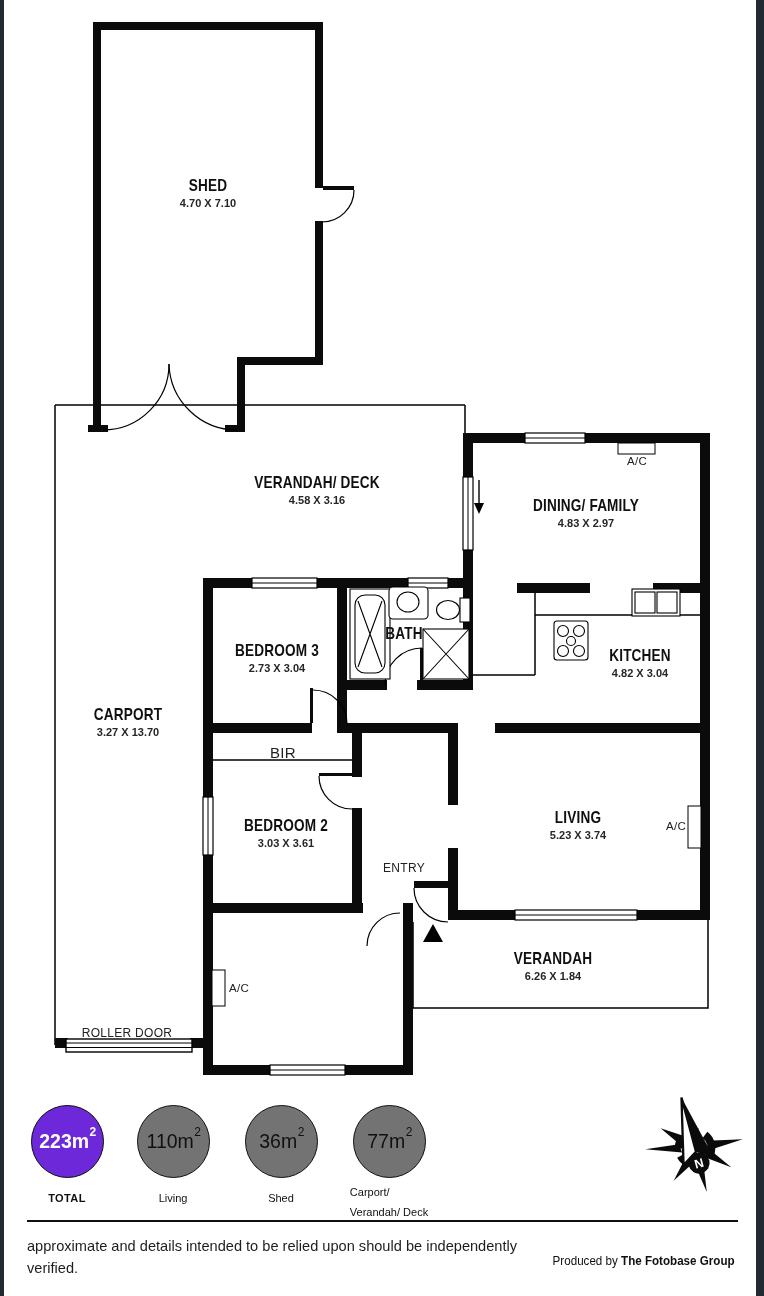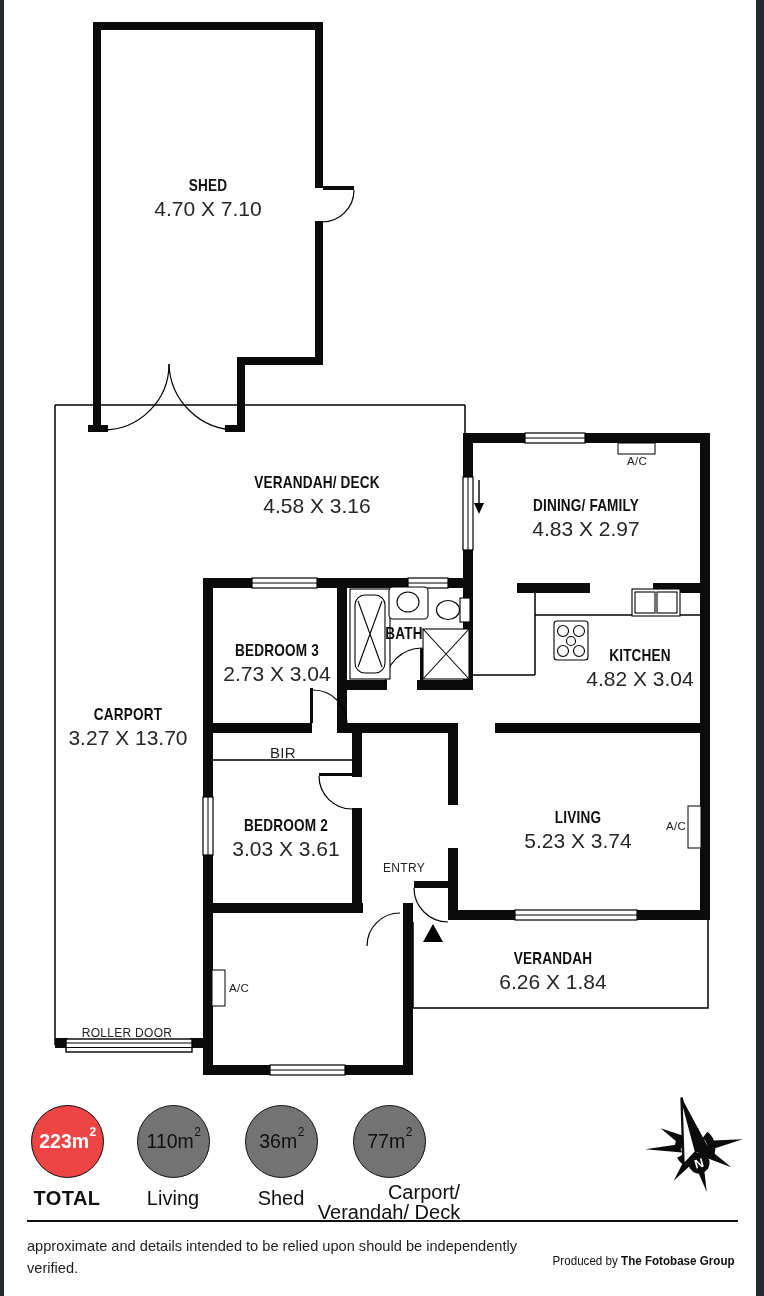--- a/index.html
+++ b/index.html
@@ -6,31 +6,31 @@
     font-family:"Liberation Sans",sans-serif;-webkit-font-smoothing:antialiased;}
   #stage{position:relative;width:764px;height:1296px;background:#fff;}
   .edge{position:absolute;top:0;height:1296px;background:#232930;}
   .edge.left{left:0;width:4px;}
   .edge.right{right:0;width:8px;}
   svg.plan{position:absolute;left:0;top:0;}
   svg.compass{position:absolute;left:636px;top:1088px;width:118px;height:120px;}
   .room-label{position:absolute;transform:translateX(-50%);text-align:center;color:#101010;}
   .rname{display:block;font-weight:700;font-size:17px;letter-spacing:.2px;white-space:nowrap;
     transform:scaleX(.8);transform-origin:50% 50%;}
-  .rdims{display:block;font-size:21px;color:#262626;margin-top:1px;white-space:nowrap;font-weight:400;}
+  .rdims{display:block;font-size:11px;color:#262626;margin-top:1px;white-space:nowrap;font-weight:700;}
   .tag{position:absolute;transform:translateX(-50%);font-size:12px;color:#222;white-space:nowrap;letter-spacing:.3px;}
   .tag.bir{font-size:15px;}
   
   .badge{position:absolute;width:71px;height:71px;border-radius:50%;border:1.6px solid #101010;
     display:flex;align-items:center;justify-content:center;background:#737373;color:#101010;
     font-size:19.5px;top:1105px;}
-  .badge.filled{background:#ef4444;color:#fff;border-color:#0c0c0c;font-weight:700;}
+  .badge.filled{background:#6d28d9;color:#fff;border-color:#0c0c0c;font-weight:700;}
   .badge sup{font-size:12px;line-height:0;position:relative;top:-5px;left:.5px;}
-  .badge-label{position:absolute;transform:translateX(-50%);font-size:20px;color:#101010;
-    text-align:right;line-height:20px;white-space:nowrap;}
+  .badge-label{position:absolute;transform:translateX(-50%);font-size:11px;color:#101010;
+    text-align:left;line-height:20px;white-space:nowrap;}
   .badge-label.bold{font-weight:700;letter-spacing:.4px;}
   .sep{position:absolute;left:27px;top:1220px;width:711px;height:2px;background:#101010;}
   .disclaimer{position:absolute;left:27px;top:1235px;width:545px;font-size:14.6px;color:#1d1d1d;line-height:22px;}
   .produced{position:absolute;right:29px;top:1253px;font-size:13.5px;color:#101010;white-space:nowrap;
     transform:scaleX(.86);transform-origin:100% 50%;}
   .produced b{font-weight:700;}
 </style>
 </head>
 <body>
 

